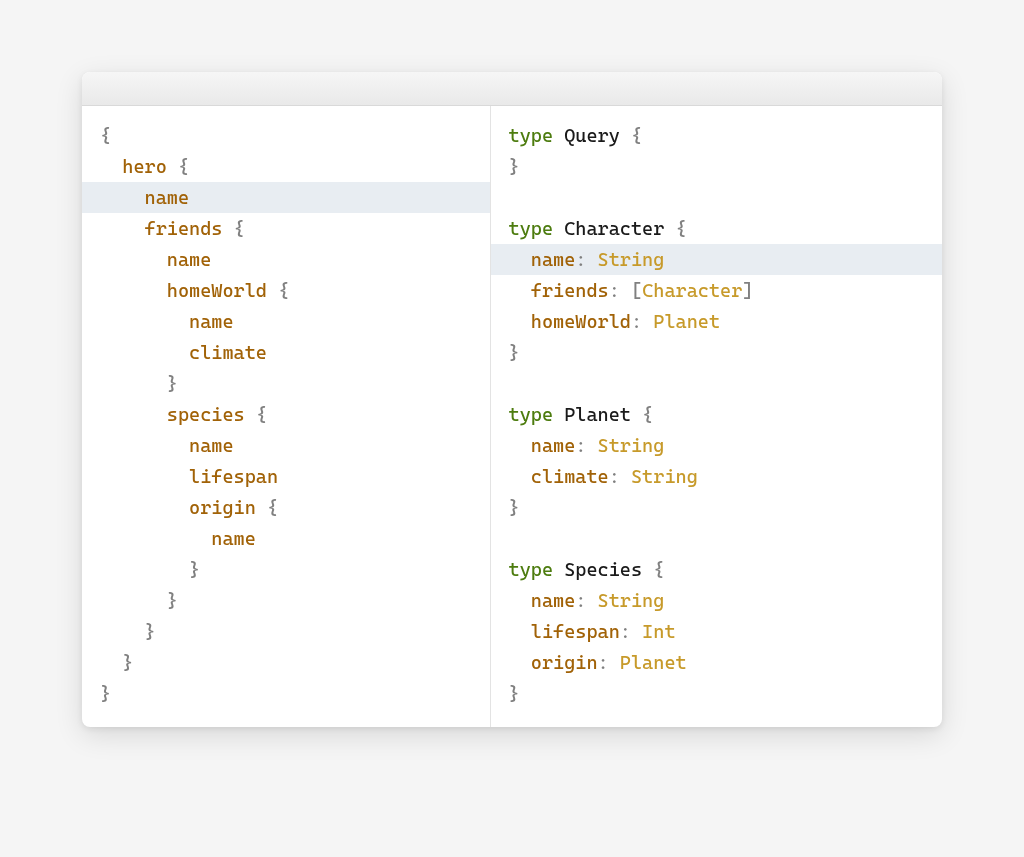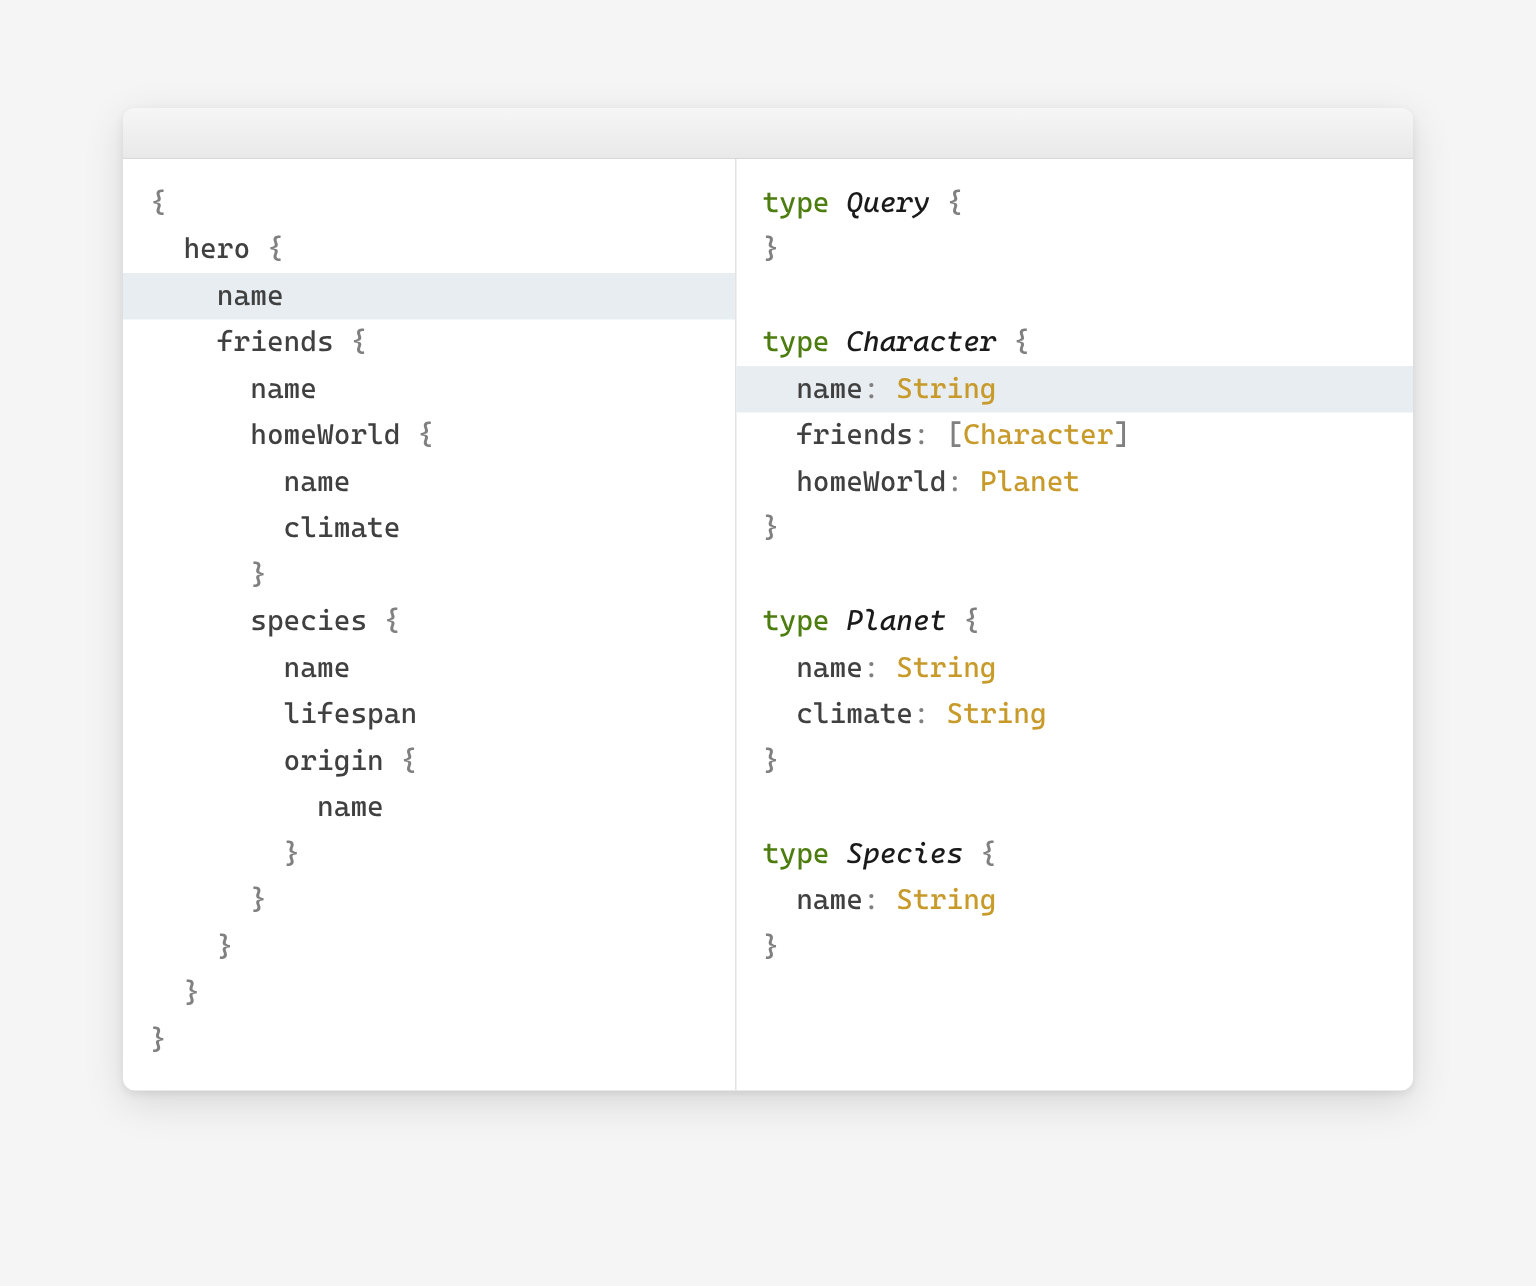--- a/index.html
+++ b/index.html
@@ -40,23 +40,23 @@
       width: 52.5%;
     }
     .line {
       white-space: pre;
       padding-left: 18px;
     }
     .line.hl {
       background: #e8edf2;
     }
     .punct { color: #808080; }
-    .field { color: #404040; }
+    .field { color: #a16207; }
     .kw    { color: #4d7c0f; }
-    .name  { color: #1a1a1a; font-style: italic; }
+    .name  { color: #1a1a1a; }
     .type  { color: #c79a2a; }
   </style>
 </head>
 <body>
 
 <div class="window">
   <div class="titlebar"></div>
   <div class="panes">
     <div class="pane pane-left" id="pane-left">
         <div class="line"><span class="punct">{</span></div>
@@ -89,16 +89,18 @@
         <div class="line"><span>  </span><span class="field">homeWorld</span><span class="punct">:</span><span> </span><span class="type">Planet</span></div>
         <div class="line"><span class="punct">}</span></div>
         <div class="line"><span> </span></div>
         <div class="line"><span class="kw">type</span><span> </span><span class="name">Planet</span><span> </span><span class="punct">{</span></div>
         <div class="line"><span>  </span><span class="field">name</span><span class="punct">:</span><span> </span><span class="type">String</span></div>
         <div class="line"><span>  </span><span class="field">climate</span><span class="punct">:</span><span> </span><span class="type">String</span></div>
         <div class="line"><span class="punct">}</span></div>
         <div class="line"><span> </span></div>
         <div class="line"><span class="kw">type</span><span> </span><span class="name">Species</span><span> </span><span class="punct">{</span></div>
         <div class="line"><span>  </span><span class="field">name</span><span class="punct">:</span><span> </span><span class="type">String</span></div>
+        <div class="line"><span>  </span><span class="field">lifespan</span><span class="punct">:</span><span> </span><span class="type">Int</span></div>
+        <div class="line"><span>  </span><span class="field">origin</span><span class="punct">:</span><span> </span><span class="type">Planet</span></div>
         <div class="line"><span class="punct">}</span></div>
       </div>
   </div>
 </div>
 
 </body></html>

